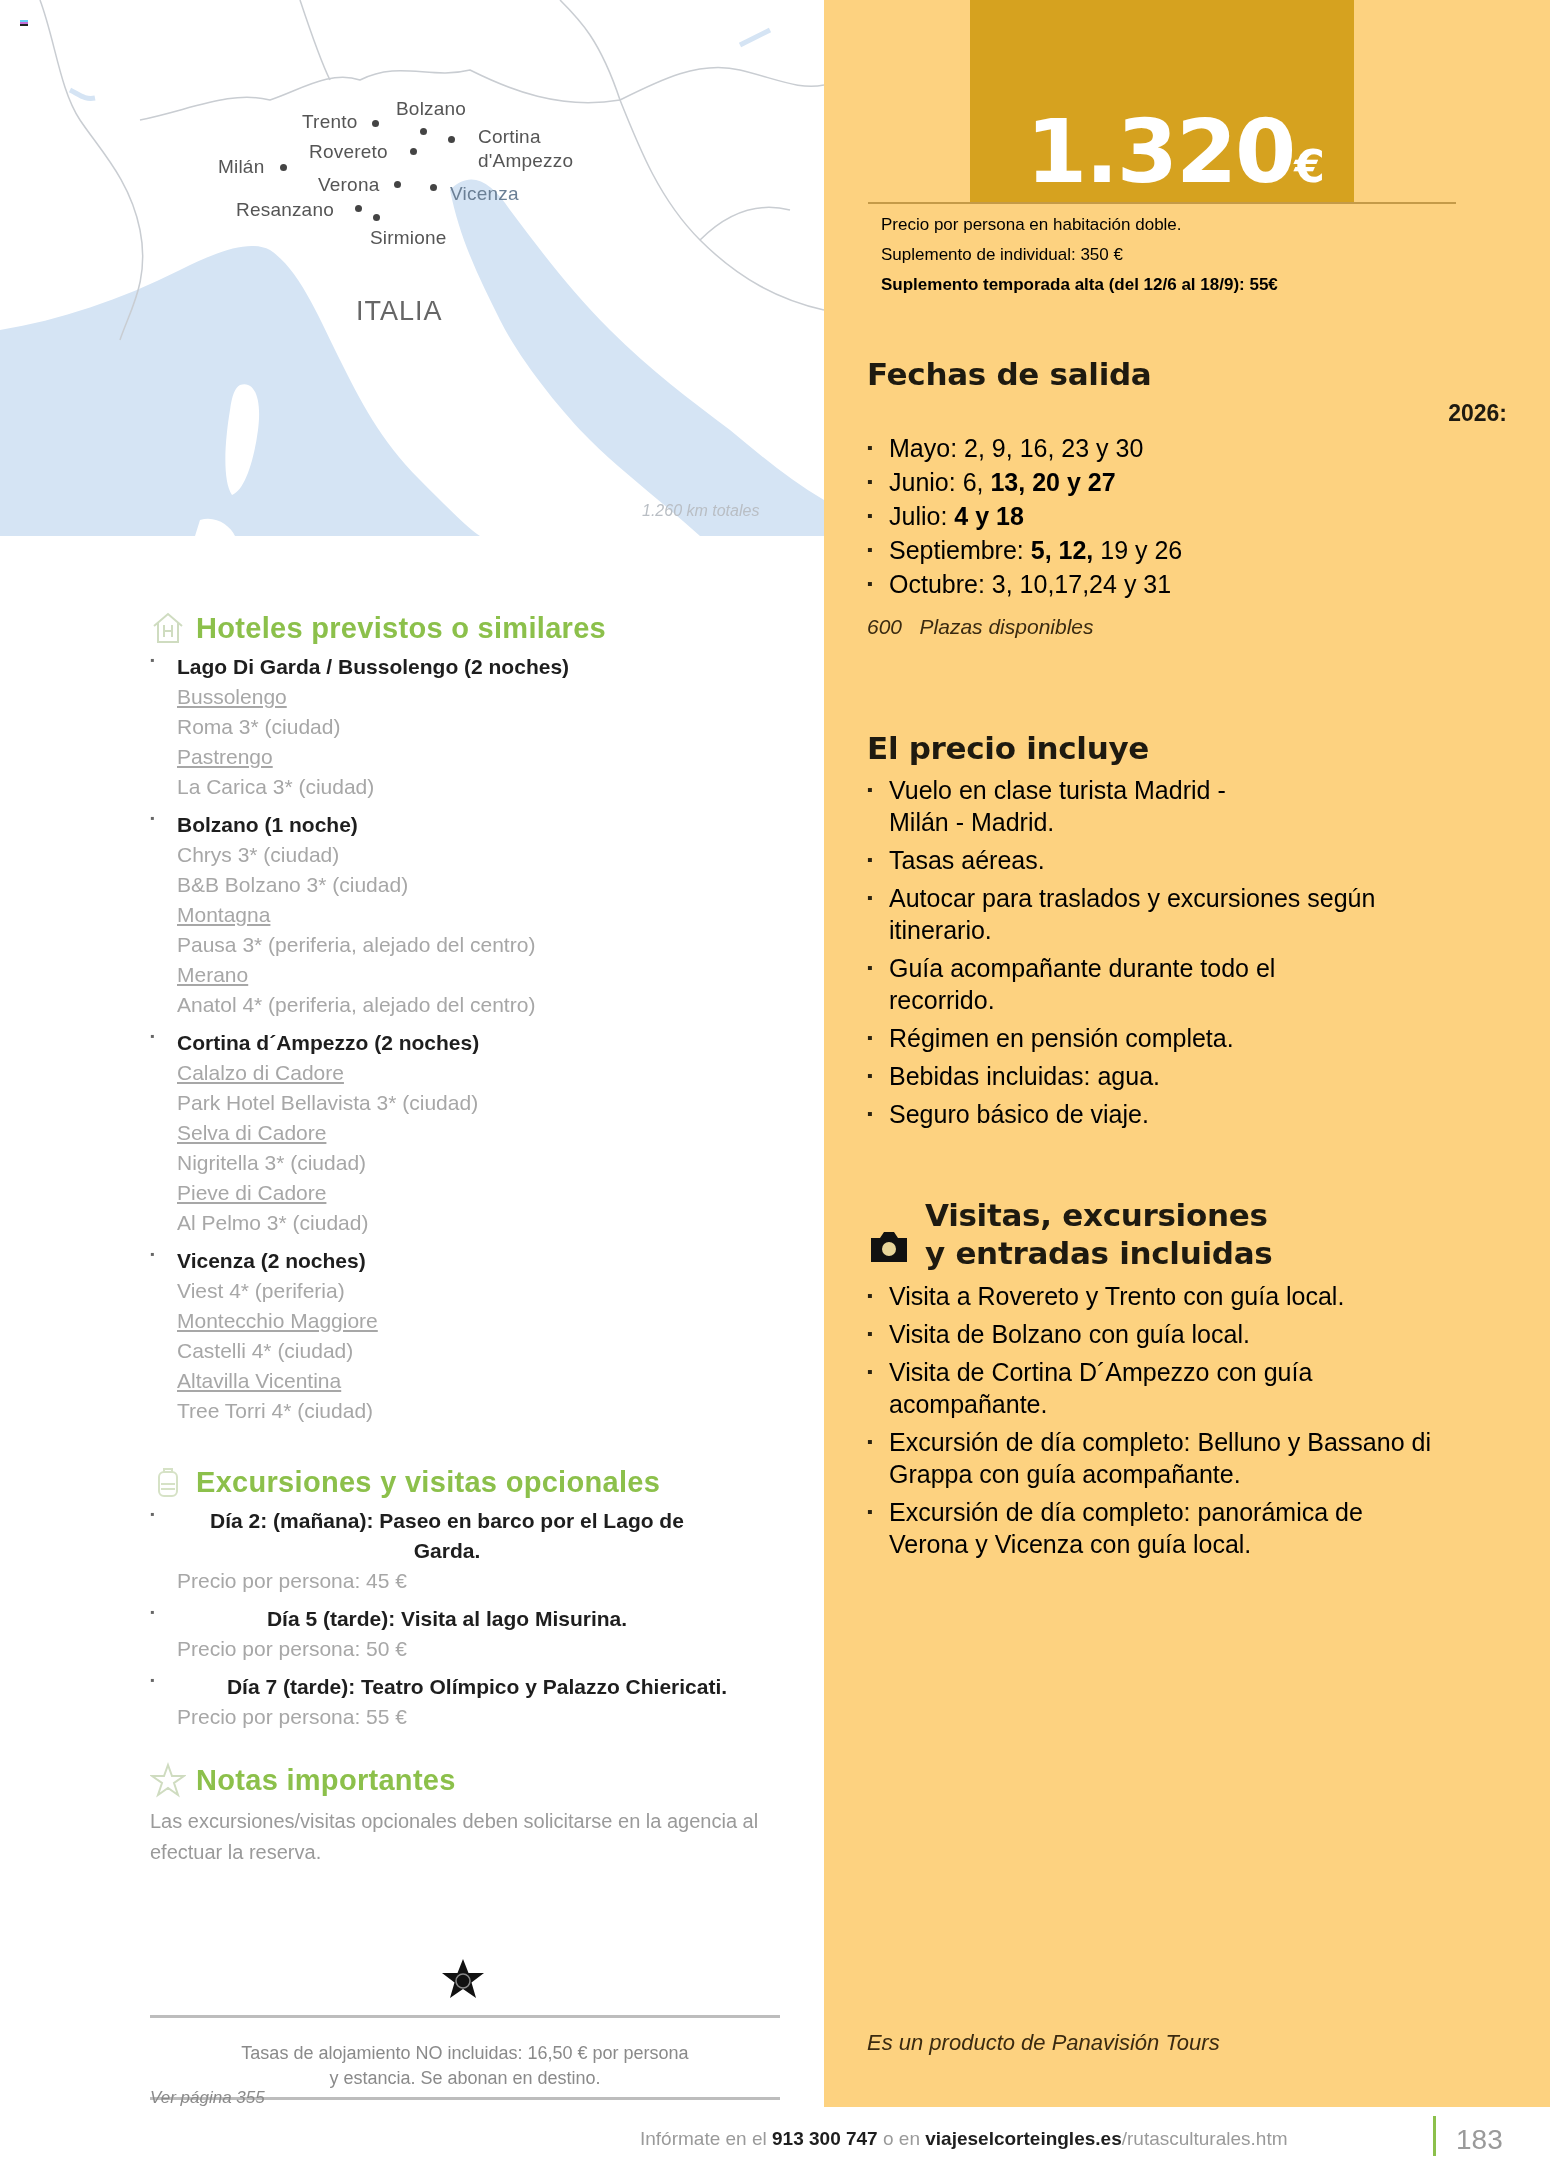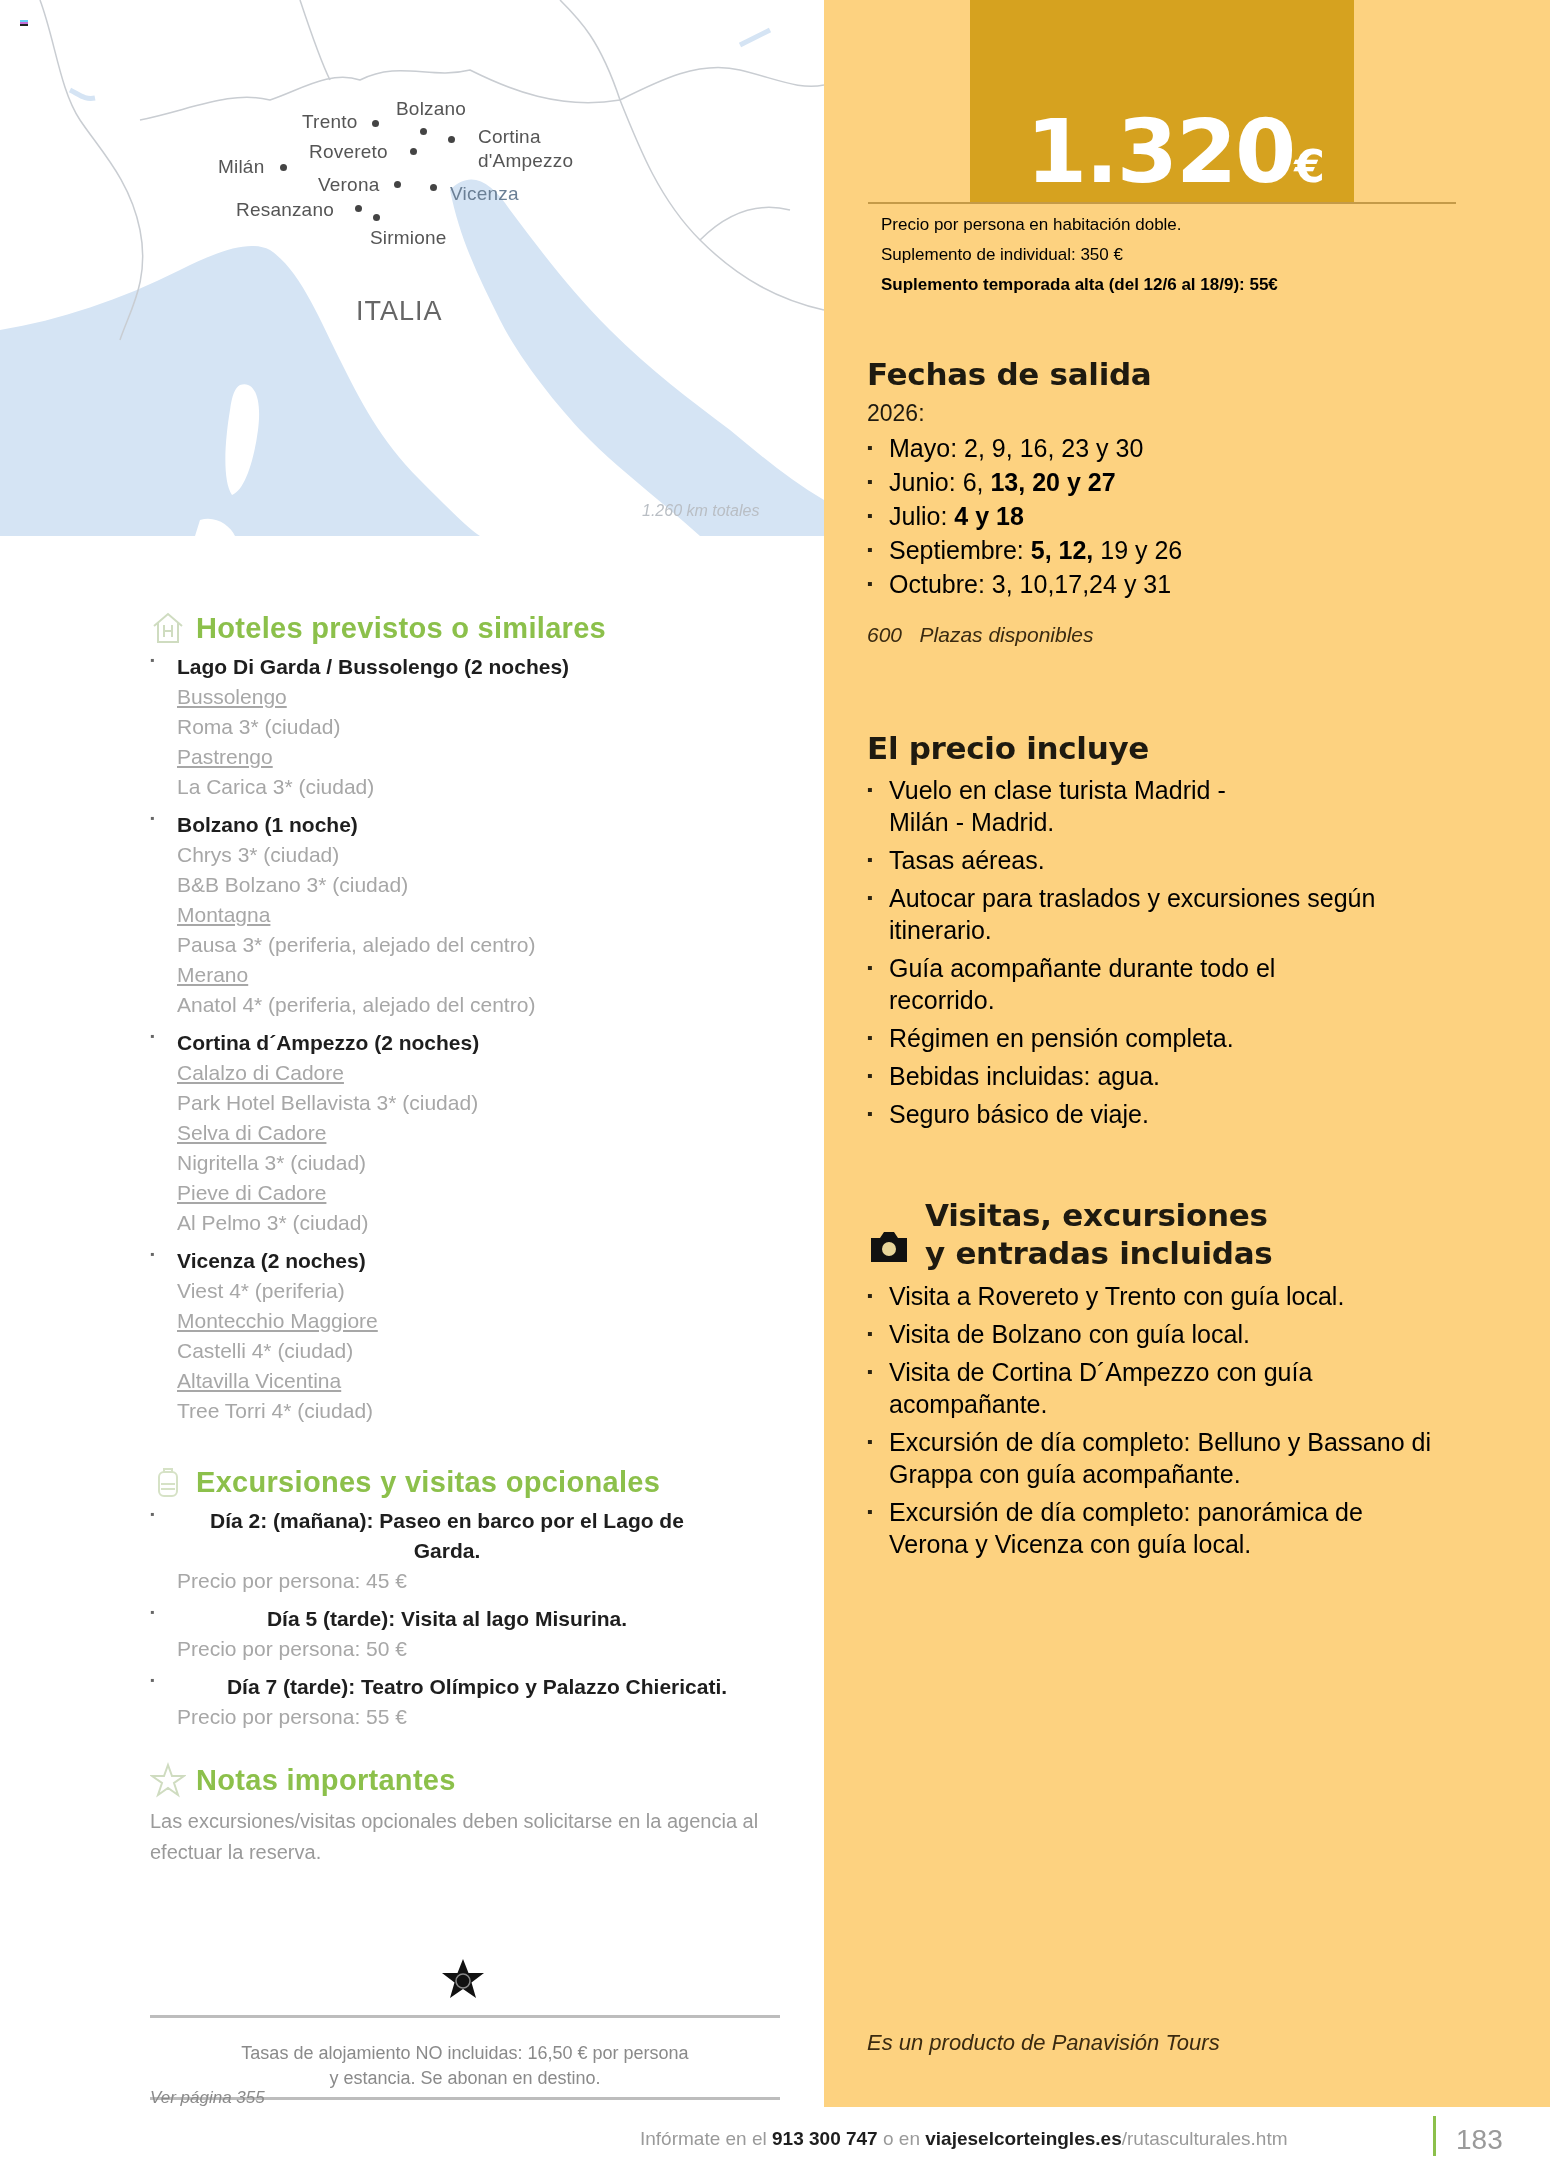--- a/index.html
+++ b/index.html
@@ -45,27 +45,27 @@
   .panel { position: absolute; left: 824px; top: 0; width: 726px; height: 2107px; background: #fdd280; }
   .price-box { position: absolute; left: 146px; top: 0; width: 384px; height: 202px; background: #d6a21f; }
   .price { position: absolute; left: 56px; top: 108px; color: #ffffff; font-weight: bold; font-size: 88px; line-height: 88px; letter-spacing: -2px; font-family: "DejaVu Sans", sans-serif; }
   .price .cur { font-size: 44px; letter-spacing: 0; }
   .price-rule { position: absolute; left: 44px; top: 202px; width: 588px; border-top: 2px solid #c49a48; }
   .price-notes { position: absolute; left: 57px; top: 210px; font-size: 17px; color: #000000; line-height: 30px; }
   .price-notes .b { font-weight: bold; }
 
   .p-sec { position: absolute; left: 43px; width: 640px; }
   .p-title { font-weight: bold; font-size: 31px; color: #1e1a10; font-family: "DejaVu Sans", sans-serif; letter-spacing: -0.3px; }
-  .p-sub { font-weight: normal; font-size: 23px; color: #1e1a10; margin-top: 8px; }
+  .p-sub { font-weight: bold; font-size: 23px; color: #1e1a10; margin-top: 8px; text-align: right; }
   .p-list { list-style: none; margin-top: 4px; }
   .p-list li { position: relative; padding-left: 22px; font-size: 25px; color: #000000; line-height: 34px; }
   .p-list li::before { content: "▪"; position: absolute; left: 0; top: 0; font-size: 16px; color: #2a2210; }
   .p-list li .bold { font-weight: bold; }
   .p-list.tight li { line-height: 32px; margin-bottom: 6px; }
-  .plazas { font-size: 21px; font-style: italic; color: #3a2a10; margin-top: 22px; }
+  .plazas { font-size: 21px; font-style: italic; color: #3a2a10; margin-top: 14px; }
   .vis-title { display: flex; align-items: flex-end; gap: 14px; }
   .vis-title .cam { width: 44px; height: 38px; margin-bottom: 6px; }
   .producto { position: absolute; left: 43px; top: 2030px; font-size: 22px; font-style: italic; color: #3a2a10; }
 
   
   .footer { position: absolute; left: 640px; top: 2128px; font-size: 19px; color: #9a9a9a; white-space: nowrap; }
   .footer .b { color: #1e1e1e; font-weight: bold; }
   .sep { position: absolute; left: 1433px; top: 2116px; width: 3px; height: 40px; background: #8cc04b; }
   .page-num { position: absolute; left: 1456px; top: 2124px; font-size: 28px; color: #9a9a9a; }
 </style>

